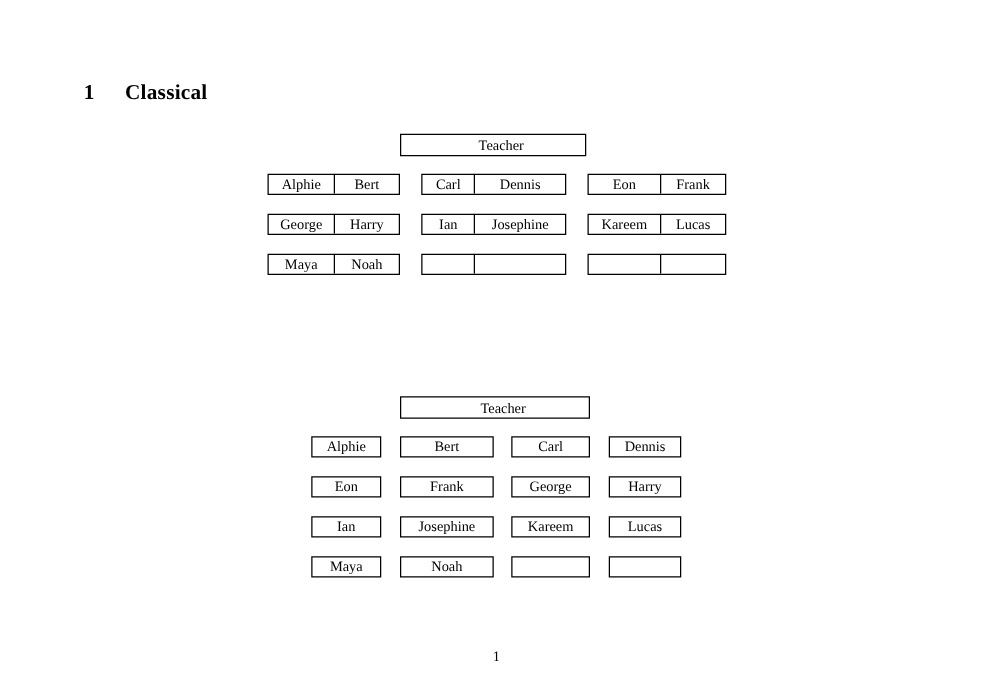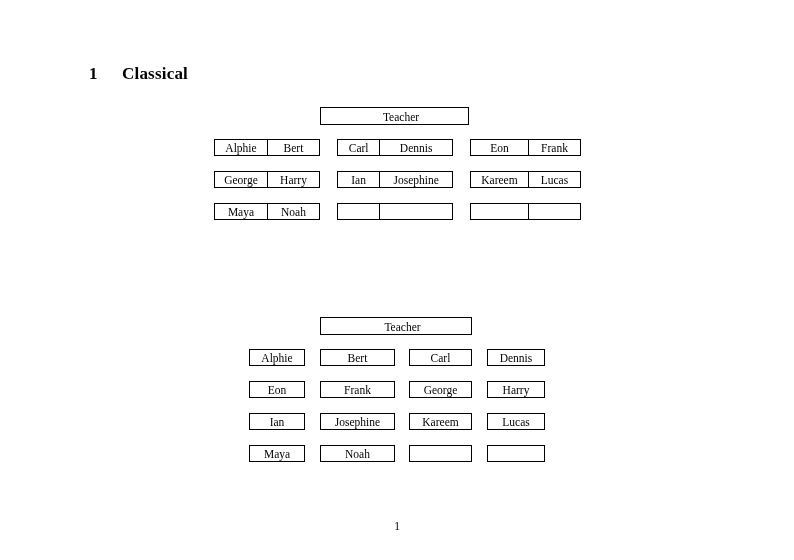--- a/index.html
+++ b/index.html
@@ -21,21 +21,20 @@
     inset: 0;
   }
 
   
   .section-heading {
     position: absolute;
     font-weight: bold;
     font-size: 17px;
     letter-spacing: 0.2px;
     white-space: nowrap;
-    margin-left: 22px;
   }
   .section-heading .sec-num {
     display: inline-block;
     width: 33px;
   }
 
   #heading-classical   { left: 67px; top: 64px; }
   #heading-distributed { left: 67px; top: 275px; }
 
   

